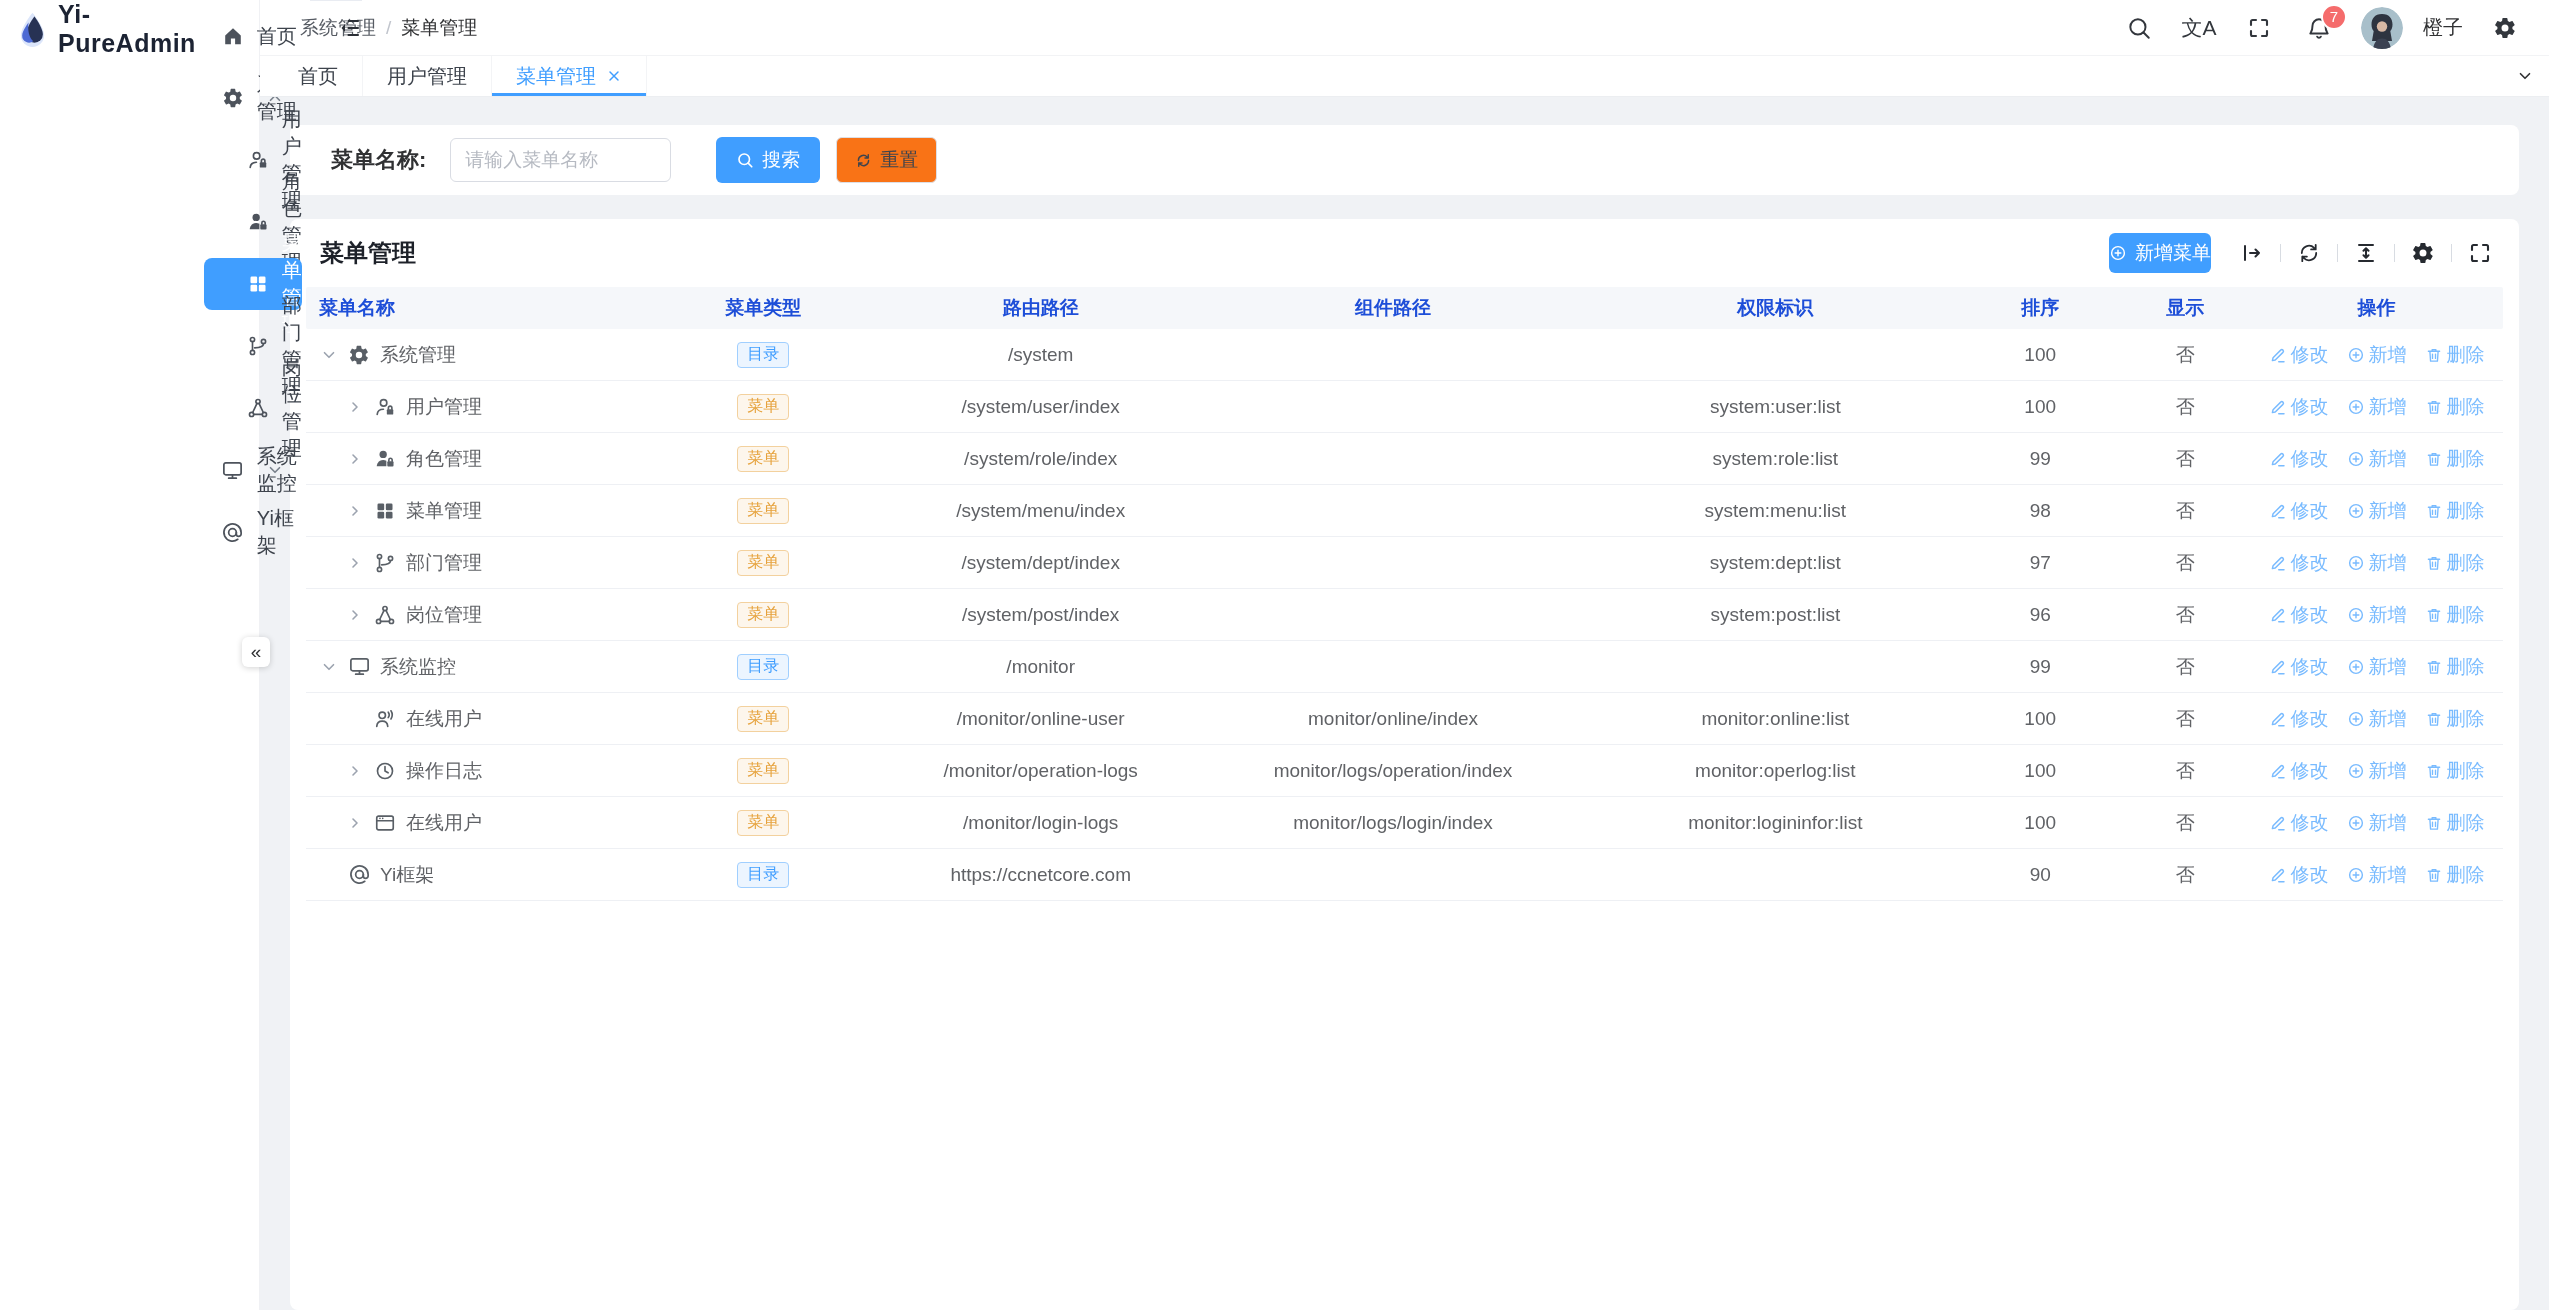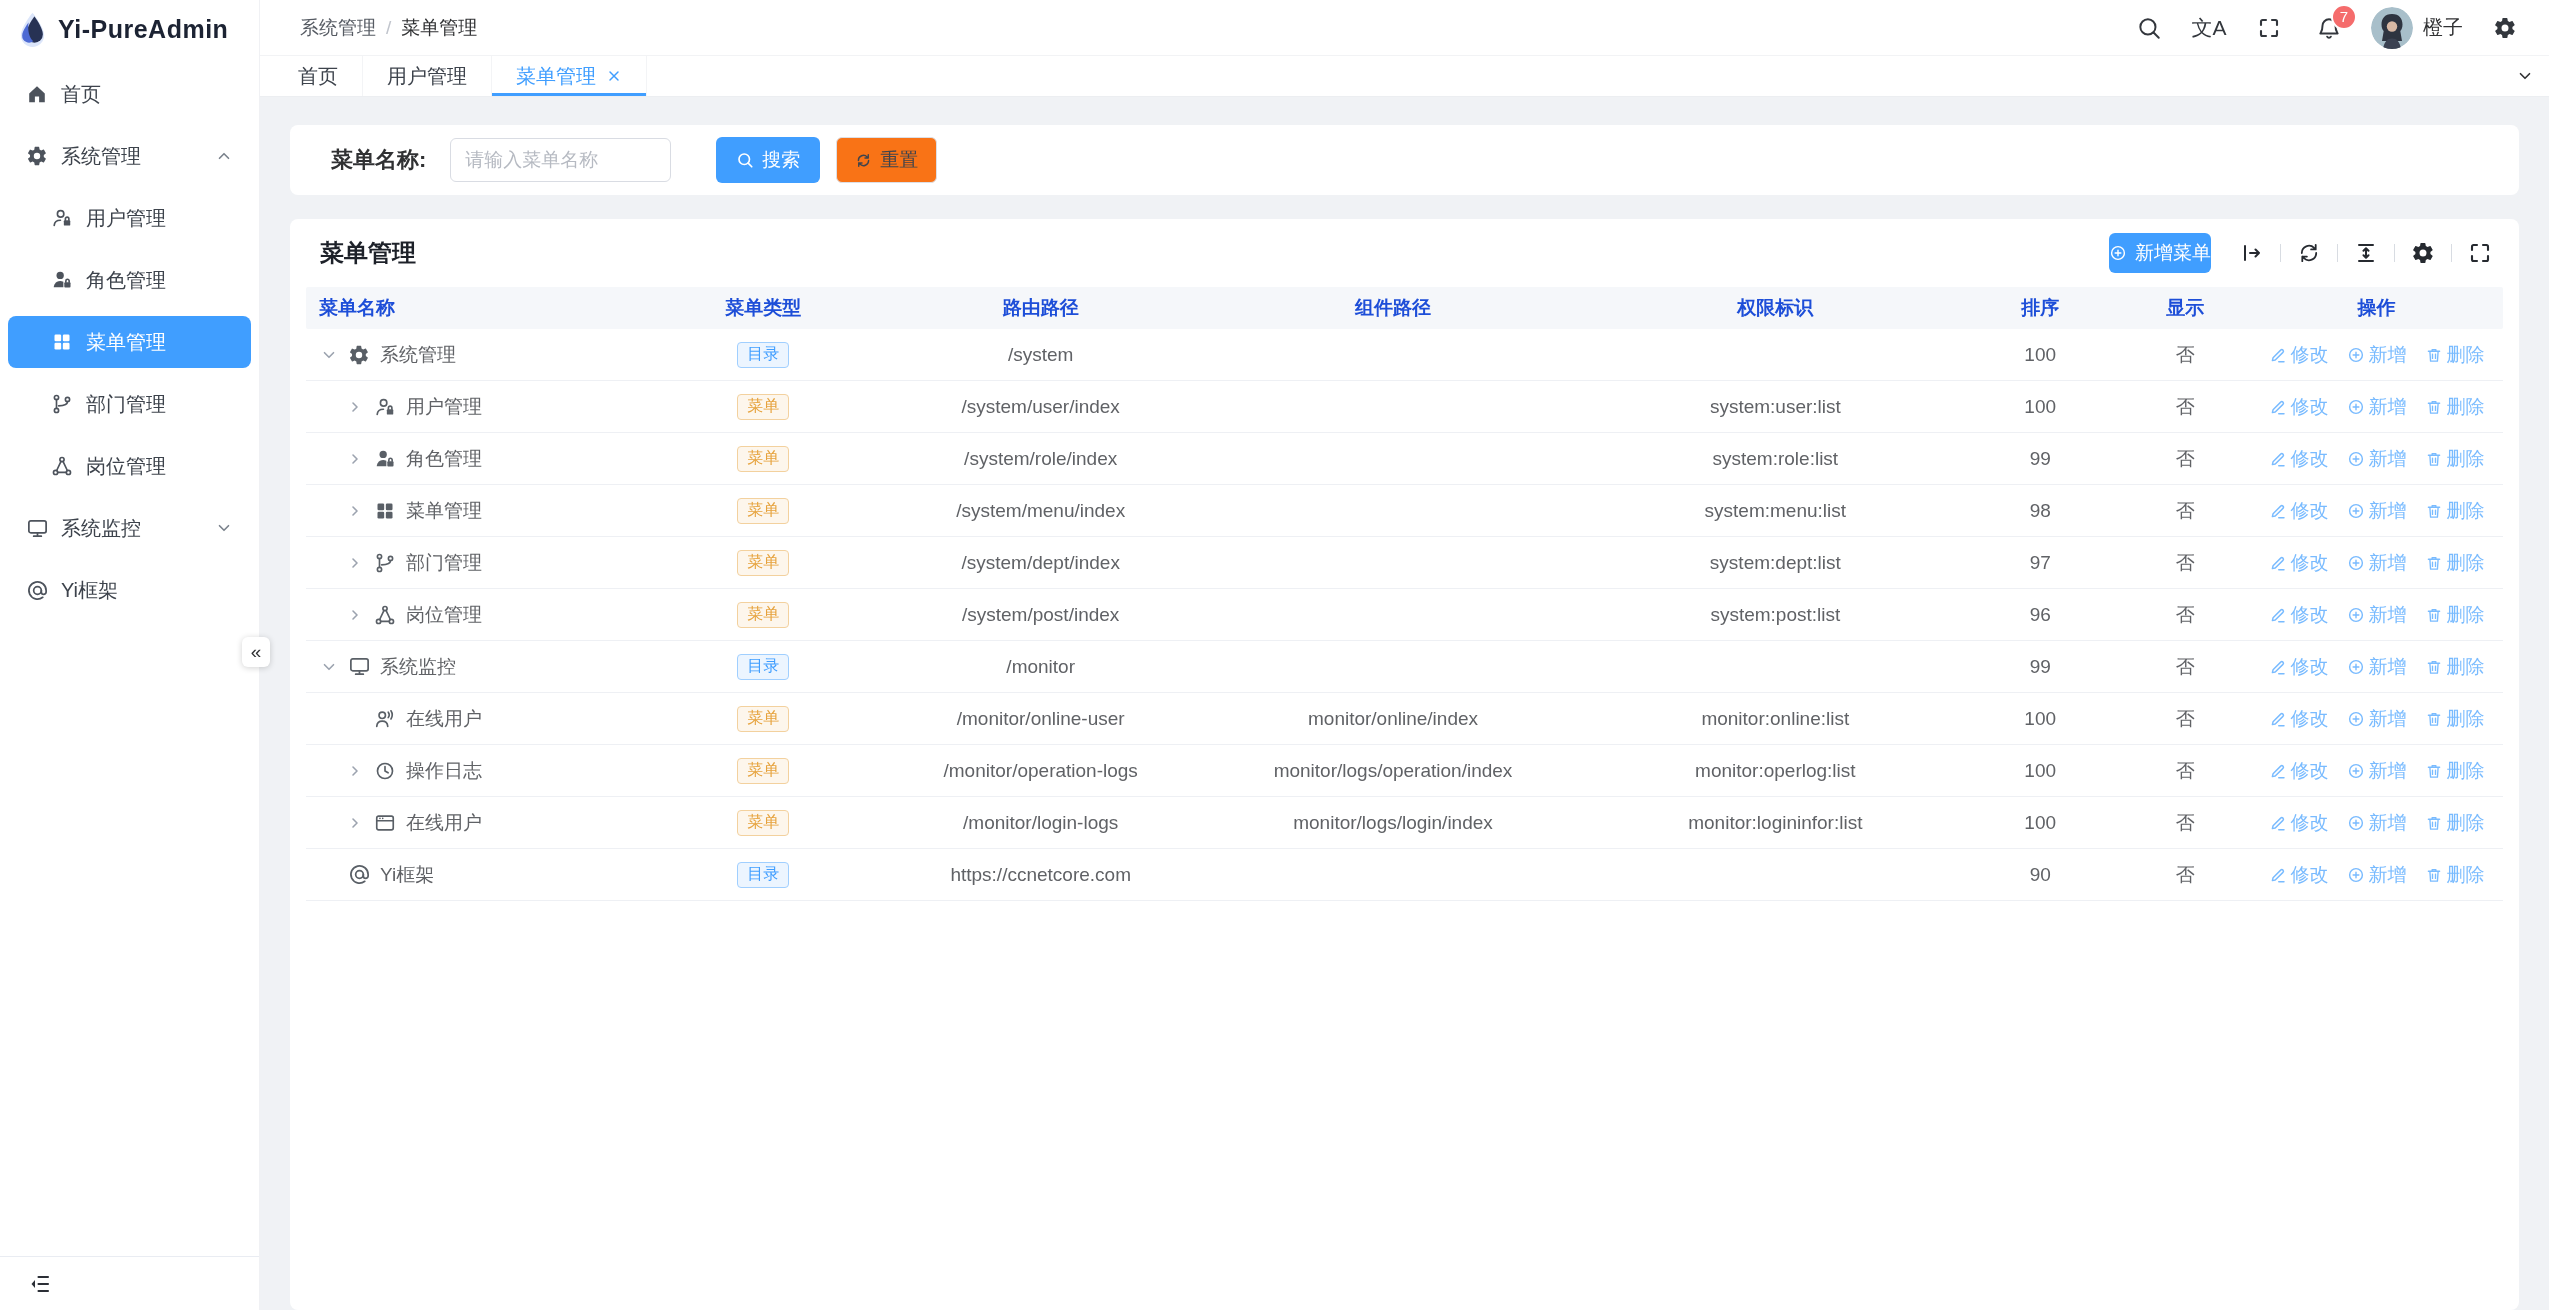--- a/index.html
+++ b/index.html
@@ -2,21 +2,21 @@
 <html><head>
 <meta charset="utf-8">
 <style>
   * { margin:0; padding:0; box-sizing:border-box; }
   html,body { width:2549px; height:1310px; overflow:hidden; background:#f0f2f5;
     font-family:"Liberation Sans","DejaVu Sans",sans-serif; }
   #app { width:2549px; height:1310px; display:flex; }
 
   
   aside { width:260px; height:100%; background:#fff; border-right:1px solid #f0f1f4;
-    display:flex; flex-direction:column; position:relative; flex:none; }
+    display:flex; flex-direction:row; position:relative; flex:none; }
   .logo { height:58px; display:flex; align-items:center; padding-left:17px; }
   .logo-text { font-size:25px; font-weight:bold; color:#1c2333; margin-left:10px; letter-spacing:.5px; }
   nav { flex:1; padding-top:10px; }
   .mi { height:52px; margin:0 8px 10px 8px; border-radius:8px; display:flex; align-items:center;
     padding-left:17px; color:#3d434c; font-size:20px; cursor:pointer; position:relative; }
   .mi .ico { width:24px; height:24px; display:inline-flex; align-items:center; justify-content:center;
     margin-right:12px; color:#4d535c; flex:none; }
   .mi.child { padding-left:42px; }
   .mi.active { background:#409eff; color:#fff; }
   .mi.active .ico { color:#fff; }
@@ -31,21 +31,21 @@
   header { height:56px; background:#fff; display:flex; align-items:center; justify-content:space-between;
     padding:0 26px 0 40px; border-bottom:1px solid #f2f3f5; }
   .crumbs { display:flex; align-items:center; font-size:19px; color:#565b63; }
   .crumb-sep { margin:0 10px; color:#c0c4cc; }
   .crumb-last { color:#303133; }
   .hicons { display:flex; align-items:center; gap:24px; color:#33373d; }
   .hbtn { display:flex; align-items:center; justify-content:center; width:36px; height:36px; cursor:pointer; position:relative; }
   .translate-glyph { font-size:21px; color:#33373d; }
   .badge { position:absolute; top:-6px; right:-10px; background:#f56c6c; color:#fff; font-size:15px;
     min-width:26px; height:26px; line-height:22px; text-align:center; border-radius:13px; border:2px solid #fff; padding:0 5px; }
-  .userbox { display:flex; align-items:center; gap:10px; cursor:pointer; }
+  .userbox { display:flex; align-items:center; gap:20px; cursor:pointer; }
   .avatar { width:42px; height:42px; border-radius:50%; overflow:hidden; flex:none; }
   .uname { font-size:20px; color:#303133; }
 
   
   .tabbar { height:41px; background:#fff; display:flex; align-items:stretch; padding-left:14px;
     border-bottom:1px solid #eceef1; position:relative; }
   .tab { display:flex; align-items:center; padding:0 24px; font-size:20px; color:#3d434c; cursor:pointer;
     border-right:1px solid #f3f4f6; position:relative; }
   .tab.active { color:#409eff; }
   .tab.active::after { content:""; position:absolute; left:0; right:0; bottom:0; height:3px; background:#409eff; }

